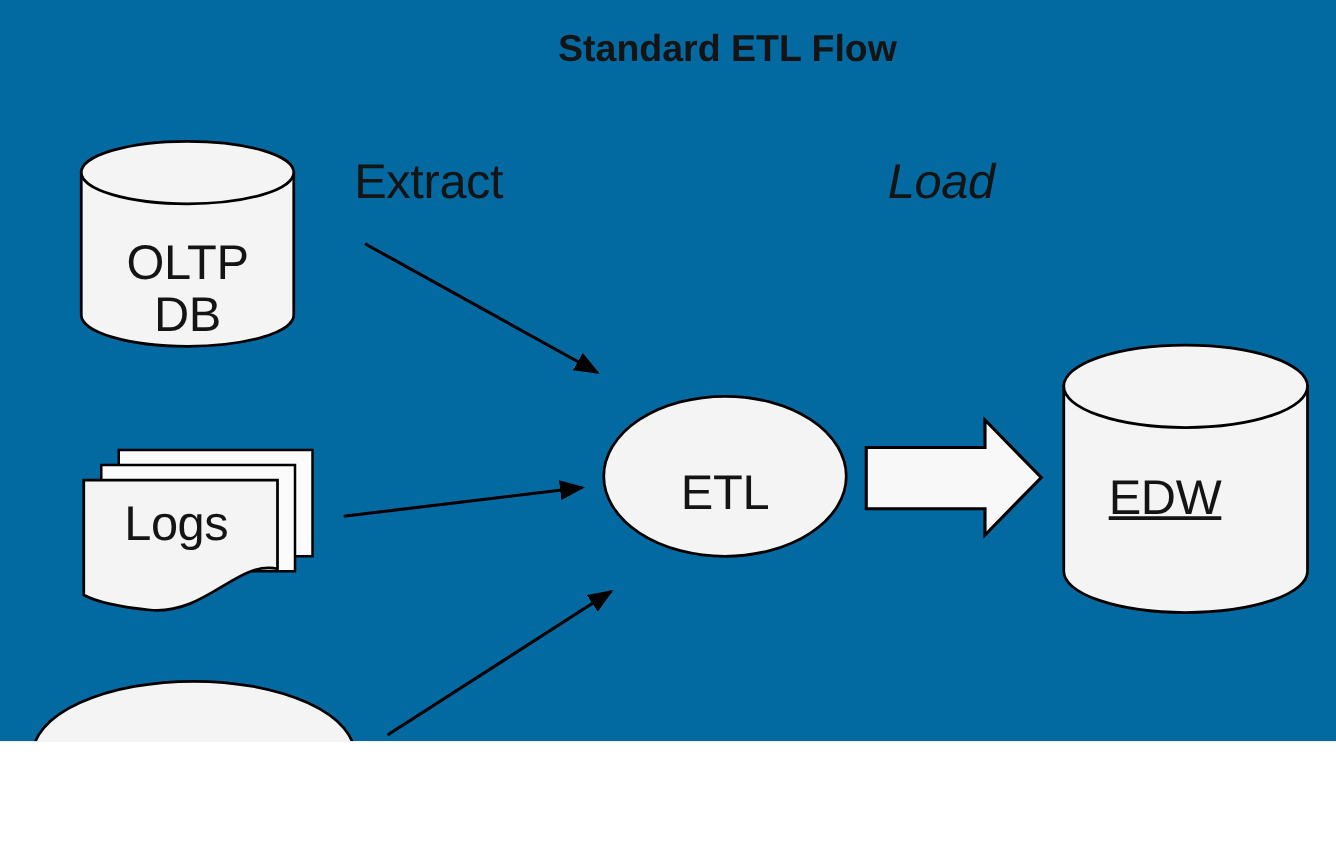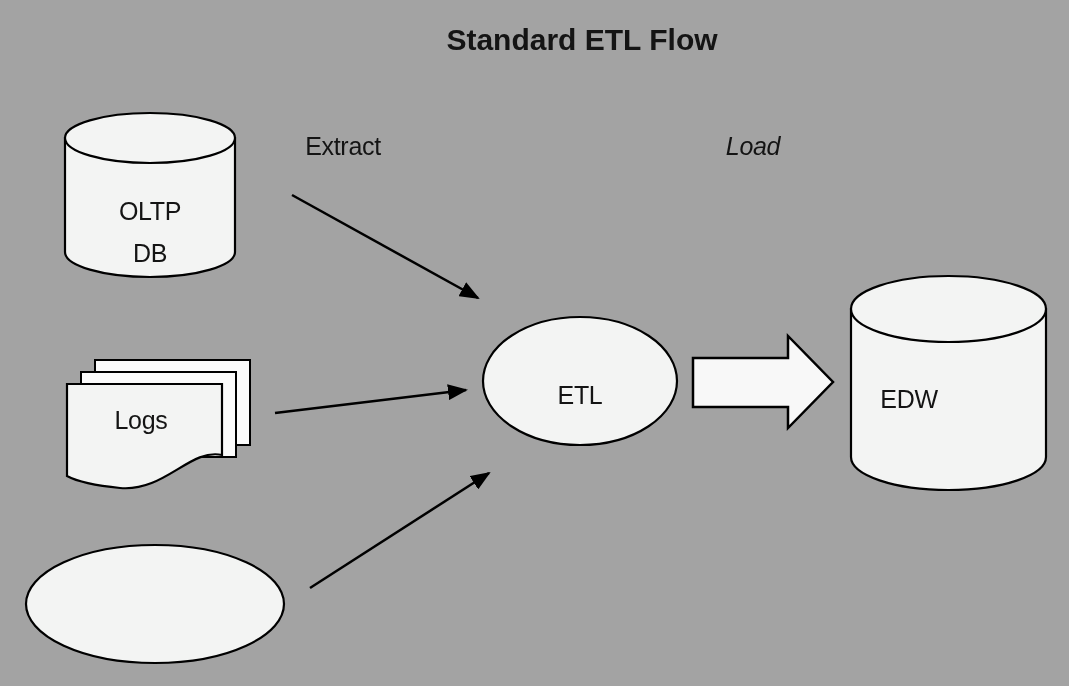--- a/index.html
+++ b/index.html
@@ -1,31 +1,31 @@
 <!DOCTYPE html>
 <html><head>
 <meta charset="utf-8">
 <style>
   html, body { margin: 0; padding: 0; background: #ffffff; }
   .canvas {
     position: relative;
     width: 1069px;
-    height: 686px;
-    background: #a3a3a3;
+    height: 593px;
+    background: #0369a1;
     font-family: "Liberation Sans", "DejaVu Sans", sans-serif;
     color: #141414;
     overflow: hidden;
   }
   .canvas svg { position: absolute; left: 0; top: 0; }
   .label {
     position: absolute;
     transform: translate(-50%, -50%);
     text-align: center;
     white-space: pre-line;
-    font-size: 25px;
+    font-size: 39px;
     font-weight: 400;
     letter-spacing: -0.3px;
     line-height: 42px;
     color: #141414;
   }
   .title {
     font-weight: 700;
     font-size: 30px;
     letter-spacing: 0;
     line-height: 34px;
@@ -74,15 +74,15 @@
 
   <div class="label title" style="left:582px; top:40px;">Standard ETL Flow</div>
 
   <div class="label" style="left:343px; top:146px;">Extract</div>
   <div class="label" style="left:753px; top:146px;font-style:italic;">Load</div>
 
   <div class="label" style="left:150px; top:219px;margin-top:13px;">OLTP
 DB</div>
   <div class="label" style="left:141px; top:420px;">Logs</div>
   <div class="label" style="left:580px; top:381px;margin-top:14px;">ETL</div>
-  <div class="label" style="left:909px; top:399px;">EDW</div>
+  <div class="label" style="left:932px; top:399px;text-decoration:underline;">EDW</div>
 
 </div>
 
 </body></html>

